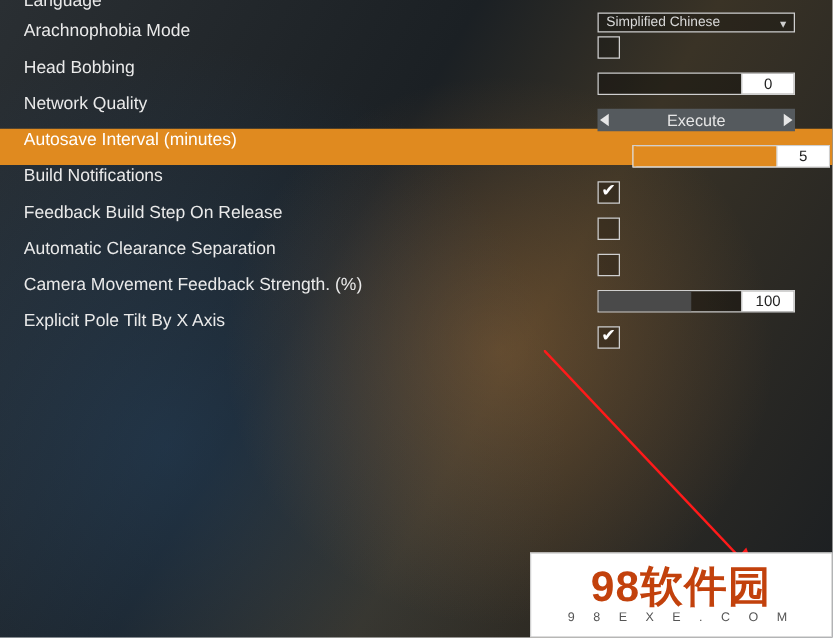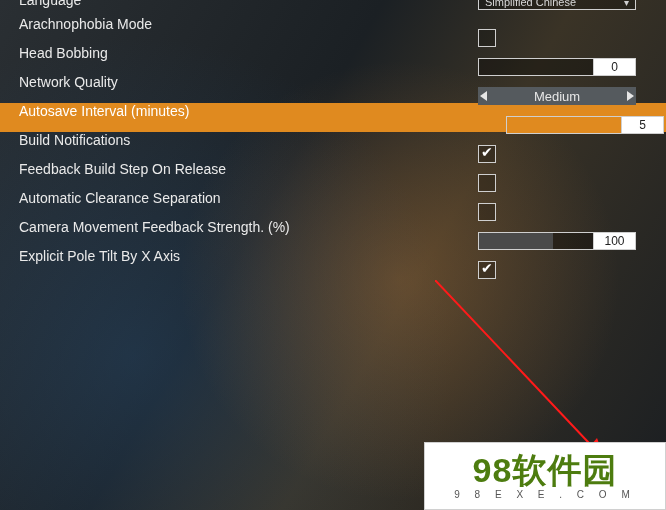--- a/index.html
+++ b/index.html
@@ -17,21 +17,21 @@
     position: absolute;
     top: 0; left: 0;
     width: 666px;
   }
   .row {
     display: flex;
     align-items: flex-start;
     height: 29px;
     padding-left: 19px;
   }
-  .row.first { height: 16px; align-items: flex-end; }
+  .row.first { height: 16px; align-items: flex-start; }
   .row.highlight {
     background: #e08a1f;
     gap: 28px;
   }
   .label {
     flex: 0 0 459px;
     font-size: 14px;
     color: #eaeaea;
     white-space: nowrap;
     overflow: hidden;
@@ -143,21 +143,21 @@
     border:1px solid #d0d0d0;
     display:flex;
     flex-direction:column;
     align-items:center;
     justify-content:center;
   }
   .watermark .big {
     font-family: "SimHei","Microsoft YaHei",sans-serif;
     font-weight: 900;
     font-size: 34px;
-    color:#4d7c0f;
+    color:#c2410c;
     letter-spacing: 1px;
     line-height: 1;
   }
   .watermark .url {
     font-size:10px;
     letter-spacing: 6px;
     color:#555;
     margin-top:2px;
   }
 </style>
@@ -193,21 +193,21 @@
         <div class="slider-value">0</div>
       </div>
     </div>
   </div>
 
   <div class="row">
     <div class="label">Network Quality</div>
     <div class="control">
       <div class="arrowsel">
         <div class="arrow left"></div>
-        <span>Medium</span>
+        <span>Execute</span>
         <div class="arrow right"></div>
       </div>
     </div>
   </div>
 
   <div class="row highlight">
     <div class="label">Autosave Interval (minutes)</div>
     <div class="control">
       <div class="slider-wrap">
         <div class="slider-track">

